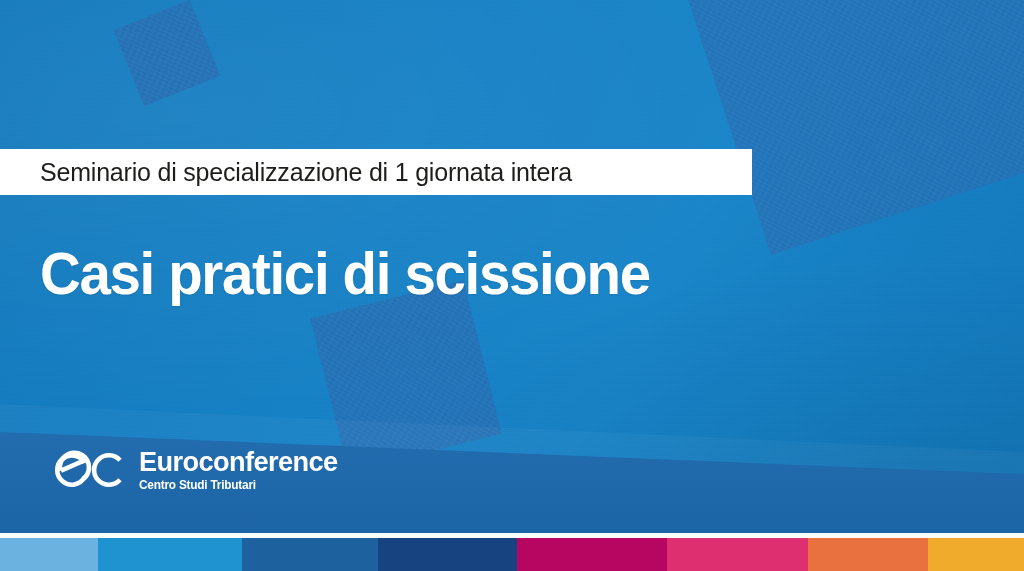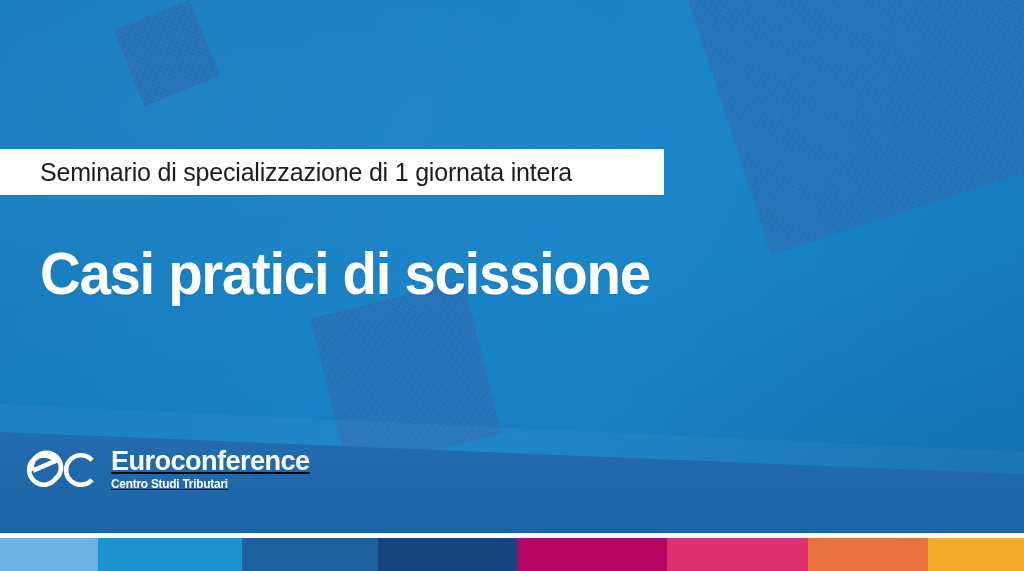--- a/index.html
+++ b/index.html
@@ -93,21 +93,21 @@
     left: 0; right: 0; top: 395px; bottom: 0;
     background: linear-gradient(180deg, rgba(255,255,255,0.05) 0%, rgba(0,0,0,0.06) 100%);
     clip-path: polygon(0 21%, 100% 45%, 100% 100%, 0 100%);
     pointer-events: none;
   }
 
   
   .subtitle-bar {
     position: absolute;
     left: 0; top: 149px;
-    width: 664px; height: 46px;
+    width: 752px; height: 46px;
     background: #ffffff;
     display: flex;
     align-items: center;
   }
   .subtitle-text {
     margin-left: 40px;
     color: #1d1d1b;
     font-size: 25px;
     letter-spacing: -0.2px;
     white-space: nowrap;
@@ -126,25 +126,24 @@
     transform: scaleX(0.94);
     transform-origin: left center;
     white-space: nowrap;
     text-shadow: 0 1px 2px rgba(0,0,0,0.10);
     font-family: "Liberation Sans", sans-serif;
   }
 
   
   .logo {
     position: absolute;
-    left: 26px; top: 447px;
+    left: 54px; top: 447px;
     display: flex;
-    align-items: flex-start;
+    align-items: flex-end;
     gap: 11px;
-    text-decoration: underline;
   }
   .logo-mark { flex: 0 0 auto; display: block; }
   .logo-words { display: flex; flex-direction: column; justify-content: center; }
   .logo-name {
     color: #ffffff;
     font-size: 28px;
     font-weight: bold;
     letter-spacing: -0.6px;
     line-height: 1.02;
     transform: scaleX(0.97);

